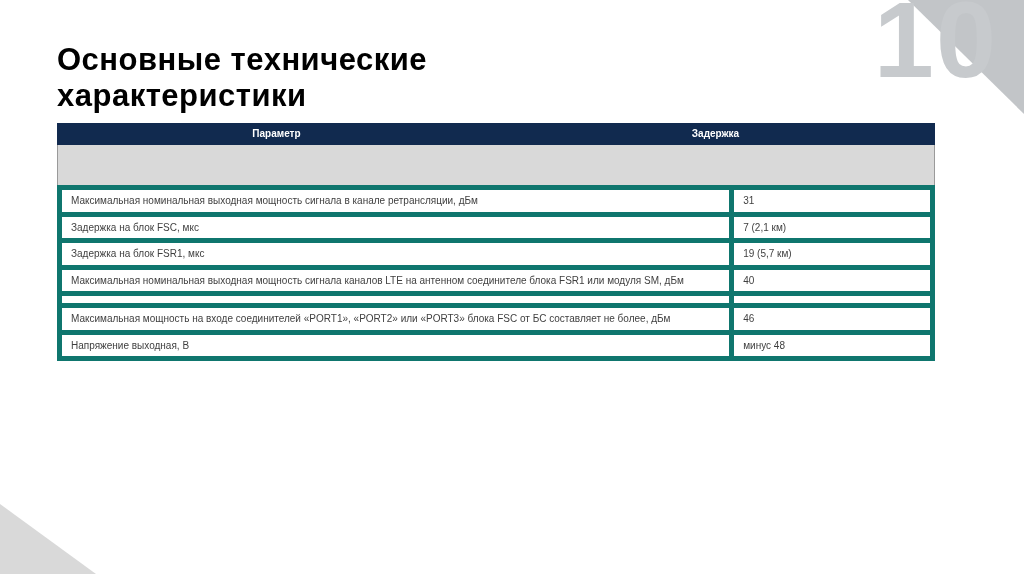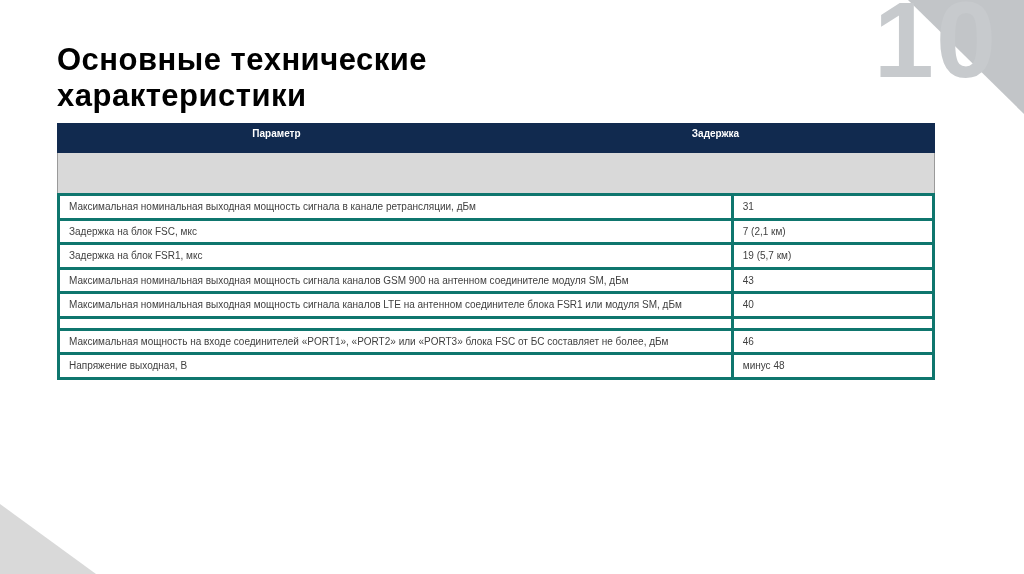--- a/index.html
+++ b/index.html
@@ -47,21 +47,21 @@
 
   .spec-table {
     position: absolute;
     left: 57px;
     top: 123px;
     width: 878px;
   }
 
   .spec-table .thead {
     display: flex;
-    height: 30px;
+    height: 22px;
     background: #112a4f;
   }
   .spec-table .th {
     width: 50%;
     color: #ffffff;
     font-size: 10px;
     font-weight: bold;
     text-align: center;
     line-height: 22px;
   }
@@ -72,21 +72,21 @@
     border-left: 1px solid #9a9a9a;
     border-right: 1px solid #9a9a9a;
   }
 
   table.body-table {
     width: 100%;
     border-collapse: collapse;
     table-layout: fixed;
   }
   table.body-table td {
-    border: 3px solid #0f766e;
+    border: 5px solid #0f766e;
     font-size: 10px;
     color: #3f3f3f;
     padding: 4px 9px;
     vertical-align: middle;
     line-height: 1.35;
   }
   td.param { width: 77%; }
   td.value { width: 23%; white-space: pre-line; }
   tr.spacer td { height: 12px; padding: 0; }
 </style>
@@ -123,24 +123,20 @@
   <tr>
     <td class="param">Задержка на блок FSC, мкс</td>
     <td class="value">7 (2,1 км)</td>
   </tr>
 
   <tr>
     <td class="param">Задержка на блок FSR1, мкс</td>
     <td class="value">19 (5,7 км)</td>
   </tr>
 
-  <tr>
-    <td class="param">Максимальная номинальная выходная мощность сигнала каналов GSM 900 на антенном соединителе модуля SM, дБм</td>
-    <td class="value">43</td>
-  </tr>
 
   <tr>
     <td class="param">Максимальная номинальная выходная мощность сигнала каналов LTE на антенном соединителе блока FSR1 или модуля SM, дБм</td>
     <td class="value">40</td>
   </tr>
 
   <tr class="spacer">
     <td class="param"></td>
     <td class="value"></td>
   </tr>

